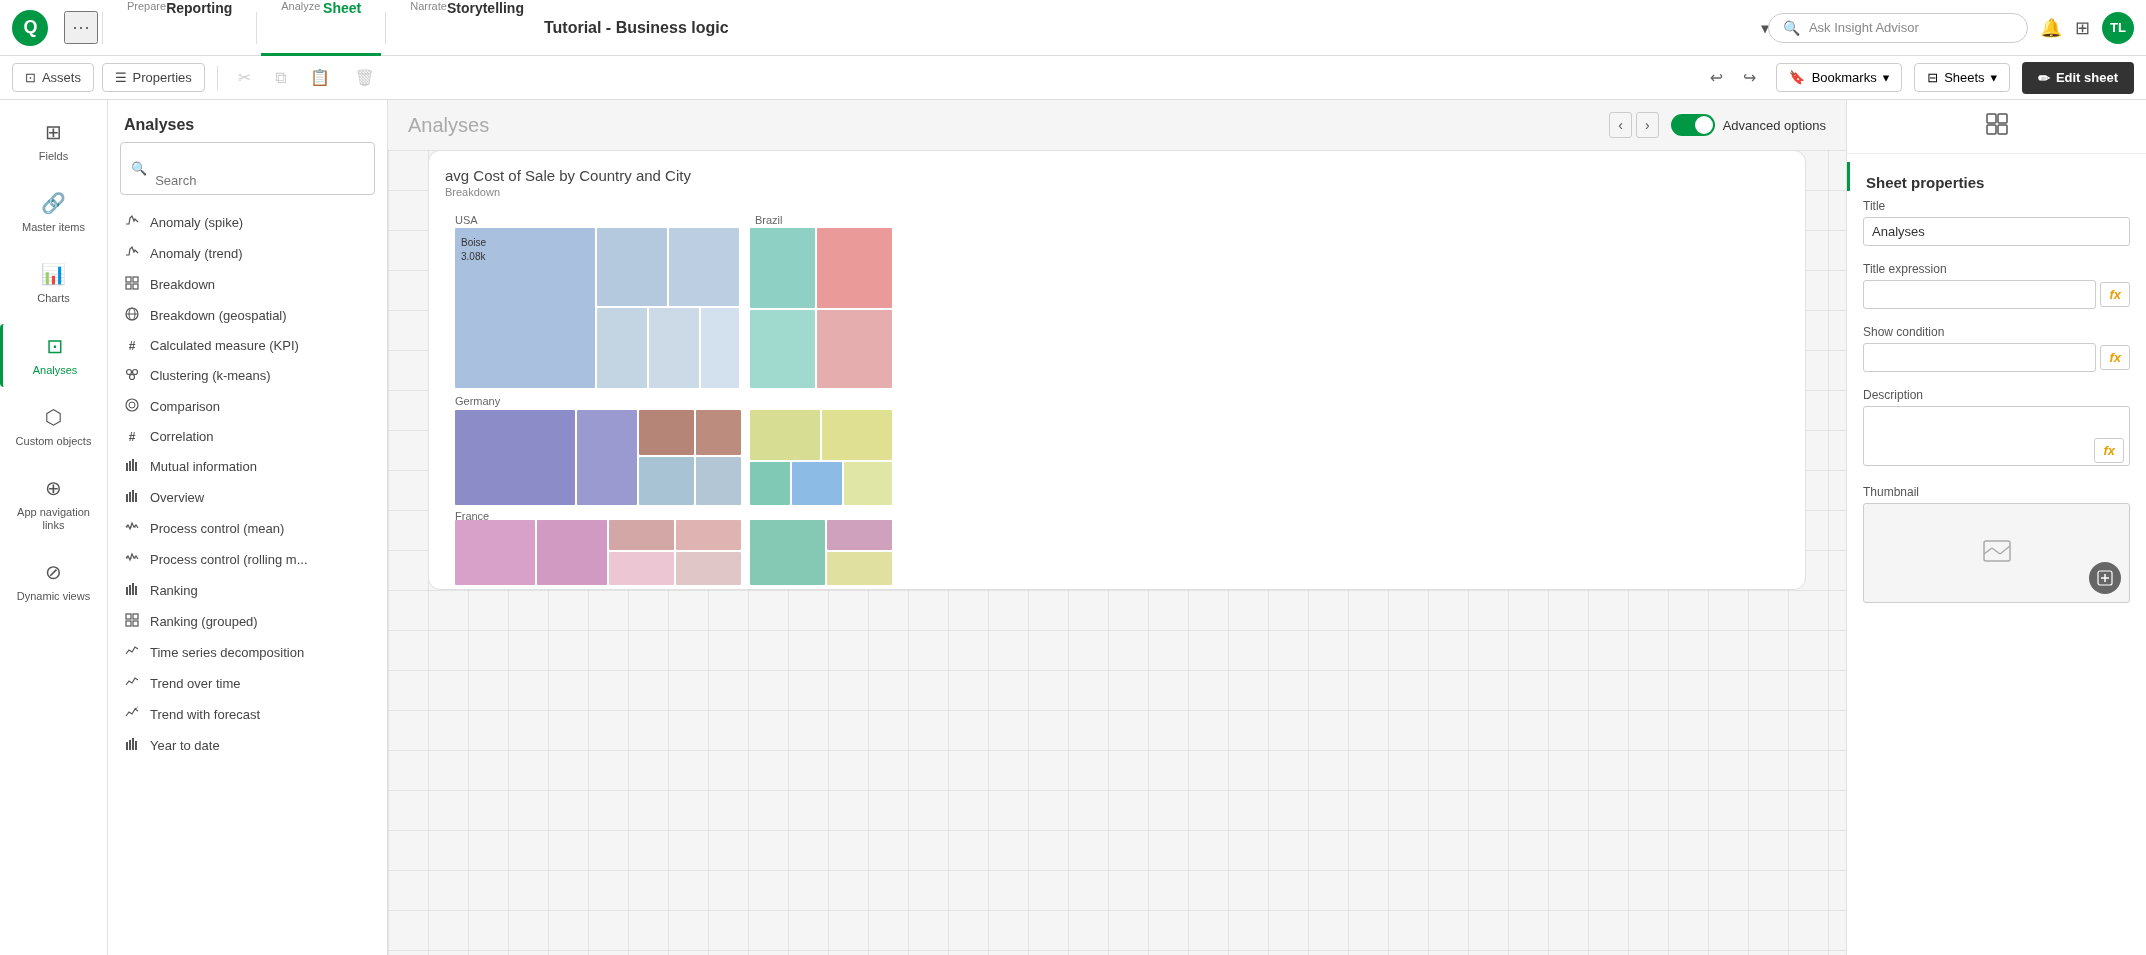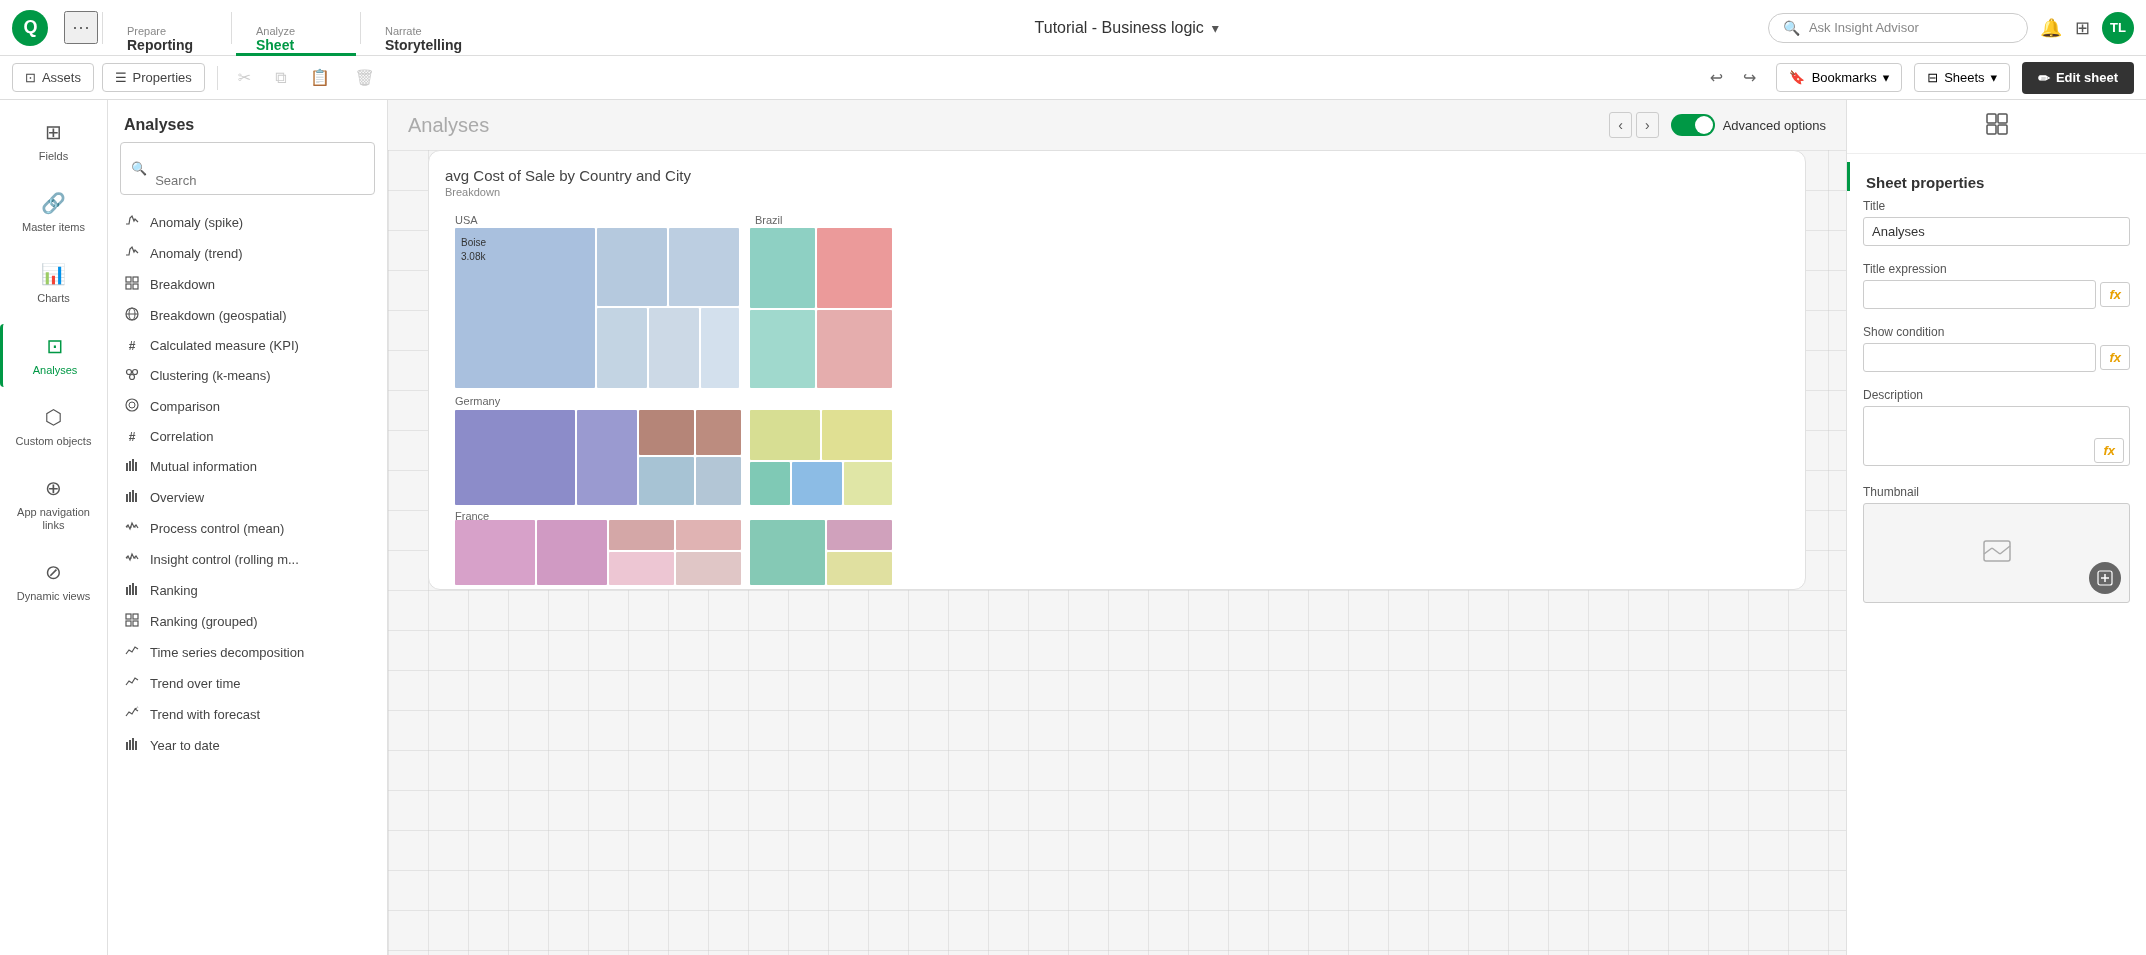--- a/index.html
+++ b/index.html
@@ -12,32 +12,32 @@
       padding: 0 12px; gap: 0;
     }
     .qlik-logo { display: flex; align-items: center; gap: 8px; margin-right: 16px; }
     .qlik-logo-circle {
       width: 36px; height: 36px; border-radius: 50%;
       background: #009845; display: flex; align-items: center; justify-content: center;
       color: #fff; font-weight: bold; font-size: 18px; letter-spacing: -1px;
     }
     .dots-btn { color: #555; font-size: 18px; cursor: pointer; padding: 4px 6px; }
     .nav-section {
-      display: flex; flex-direction: column; padding: 0 20px; height: 56px;
-      justify-content: flex-end; cursor: pointer; border-bottom: 3px solid transparent;
+      display: flex; flex-direction: row; padding: 0 20px; height: 56px;
+      justify-content: space-between; cursor: pointer; border-bottom: 3px solid transparent;
       min-width: 120px;
     }
     .nav-section.active { border-bottom: 3px solid #009845; }
     .nav-section .nav-label-small { font-size: 11px; color: #888; }
     .nav-section .nav-label-main { font-size: 14px; font-weight: 600; color: #333; }
     .nav-section.active .nav-label-main { color: #009845; }
     .nav-divider { width: 1px; height: 32px; background: #ddd; margin: 0 4px; }
     .app-title-area {
-      flex: 1; display: flex; align-items: center; justify-content: center;
-      gap: 8px; font-size: 16px; font-weight: 400; color: #333;
+      flex: 1; display: flex; align-items: center; justify-content: space-between;
+      gap: 8px; font-size: 16px; font-weight: 700; color: #333;
     }
     .app-title-area .chevron { color: #555; font-size: 14px; }
     .top-right { display: flex; align-items: center; gap: 12px; margin-left: auto; }
     .search-bar {
       display: flex; align-items: center; gap: 8px;
       border: 1px solid #ccc; border-radius: 20px;
       padding: 6px 14px; width: 260px; background: #fff;
       color: #888;
     }
     .search-bar .search-icon { color: #888; font-size: 14px; }
@@ -431,21 +431,21 @@
         </span>
         <span>Process control (mean)</span>
       </div>
       <div class="analysis-item">
         <span class="a-icon">
           <svg width="14" height="14" viewBox="0 0 14 14">
               <polyline points="1,7 3,5 5,9 7,3 9,7 11,5 13,8" fill="none" stroke="#555" stroke-width="1.2"></polyline>
               <line x1="1" y1="7" x2="13" y2="7" stroke="#555" stroke-width="0.8" stroke-dasharray="2,2"></line>
             </svg>
         </span>
-        <span>Insight control (rolling m...</span>
+        <span>Process control (rolling m...</span>
       </div>
       <div class="analysis-item">
         <span class="a-icon">
           <svg width="14" height="14" viewBox="0 0 14 14">
               <rect x="1" y="5" width="2" height="8" fill="#555"></rect>
               <rect x="4" y="3" width="2" height="10" fill="#555"></rect>
               <rect x="7" y="1" width="2" height="12" fill="#555"></rect>
               <rect x="10" y="4" width="2" height="9" fill="#555"></rect>
             </svg>
         </span>

